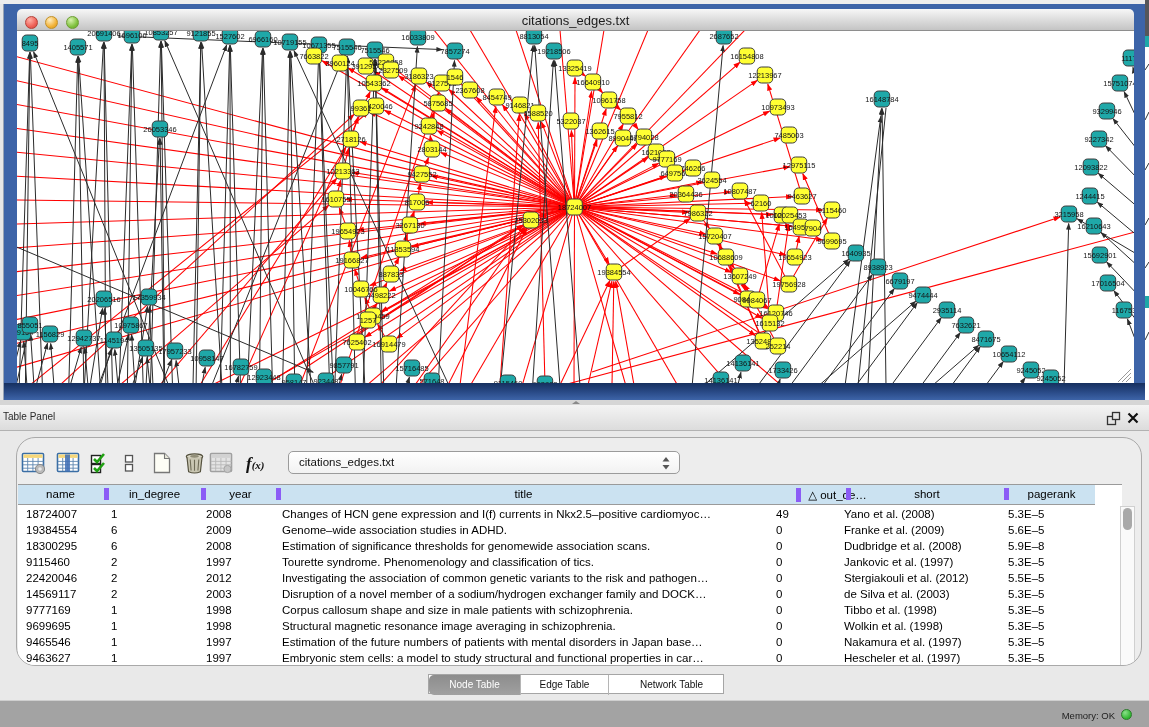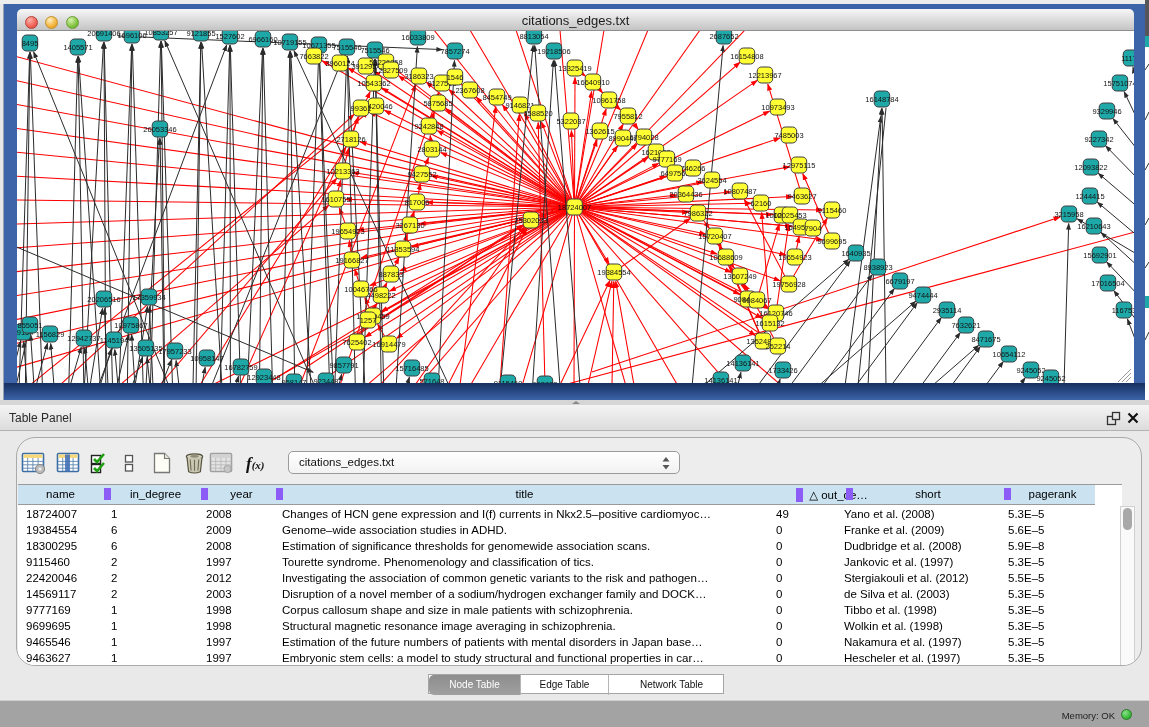--- a/index.html
+++ b/index.html
@@ -13,31 +13,31 @@
 #tbar .tl{position:absolute;top:6.5px;width:13px;height:13px;border-radius:50%}
 #ttl{position:absolute;top:4px;left:0;width:100%;text-align:center;font-size:13px;color:#1c1c1c}
 #cont{position:absolute;left:0;top:22px;width:1117px;height:352px;background:#fff;overflow:hidden}
 #graph{position:absolute;left:0;top:0}
 .re{stroke:#f00;stroke-width:1.05;fill:none}
 .bk{stroke:#2b2b2b;stroke-width:1.0;fill:none}
 .nl{font-size:7.5px;fill:#141414;text-anchor:middle;font-family:"Liberation Sans",sans-serif}
 #split{position:absolute;left:0;top:400px;width:1149px;height:5px;background:#d6d6d6}
 #split:after{content:"";position:absolute;left:572px;top:1px;border-left:4px solid transparent;border-right:4px solid transparent;border-bottom:3px solid #8a8a8a}
 #phead{position:absolute;left:0;top:405px;width:1149px;height:26px;background:linear-gradient(#f4f4f4,#dcdcdc);border-bottom:1px solid #b2b2b2}
-#phead .t{position:absolute;left:9px;top:6px;font-size:12px;color:#2a2a2a}
+#phead .t{position:absolute;left:3px;top:6px;font-size:10px;color:#2a2a2a}
 #pbody{position:absolute;left:0;top:432px;width:1149px;height:268px;background:#e9e9e9}
 #panel{position:absolute;left:16px;top:5px;width:1126px;height:229px;background:#ededed;border:1px solid #a9a9a9;border-radius:19px;overflow:hidden}
 .ic{position:absolute;top:13px}
 .fx{position:absolute;left:229px;top:16px;font-family:"Liberation Serif",serif;font-style:italic;font-weight:bold;font-size:17px;color:#111}
 .fx span{font-size:11px;font-weight:bold}
 #combo{position:absolute;left:271px;top:13px;width:392px;height:23px;background:linear-gradient(#fff,#f2f2f2);border:1px solid #9b9b9b;border-radius:5px;font-size:11.5px;color:#111;line-height:21px;padding-left:10px}
 #combo svg{position:absolute;right:8px;top:4px}
 #tblwrap{position:absolute;left:1px;top:46px;width:1104px;height:182px;background:#fff}
 #thead{position:absolute;left:0;top:0;width:1104px;height:21px;background:#cbe2f1;border-top:1px solid #9a9a9a;border-bottom:1px solid #9a9a9a;font-size:11.5px;color:#000}
-#thead .h{position:absolute;top:3px;text-align:center;border-left:7px solid #8b5cf6}
+#thead .h{position:absolute;top:3px;text-align:center;border-left:5px solid #8b5cf6}
 #rows{position:absolute;left:0;top:22px;width:1104px}
 .tr{position:relative;height:16px;line-height:16px;font-size:11.5px;color:#000;white-space:nowrap}
 .tr div{position:absolute;top:0;overflow:hidden}
 .c0{left:8px;width:90px}.c1{left:93px;width:90px}.c2{left:188px;width:80px}
 .c3{left:264px;width:488px}.c4{left:758px;width:60px}.c5{left:826px;width:160px;text-align:left}
 .c6{left:990px;width:100px}
 #vscroll{position:absolute;right:6px;top:68px;width:15px;height:160px;background:#fafafa;border:1px solid #d0d0d0}
 #vthumb{position:absolute;left:2px;top:1px;width:9px;height:22px;border-radius:5px;background:#a9a9a9}
 #tabs{position:absolute;left:428px;top:242px;width:296px;height:20px;background:#fff;border:1px solid #a5a5a5;border-radius:0;font-size:10px;color:#111}
 #tabs .tb{position:absolute;top:0;height:20px;line-height:19px;text-align:center}

